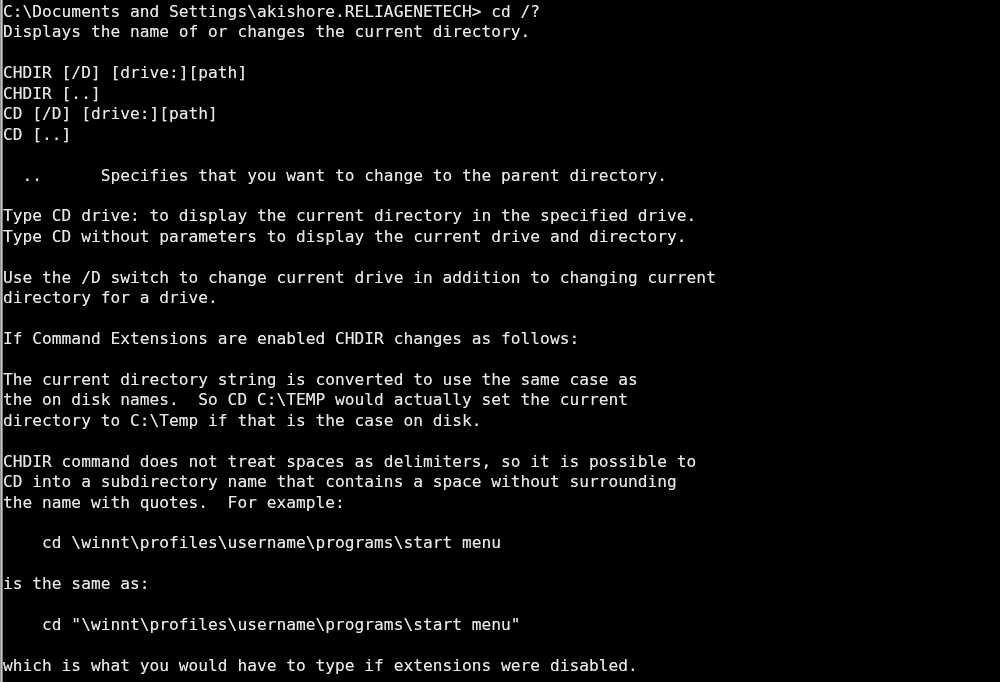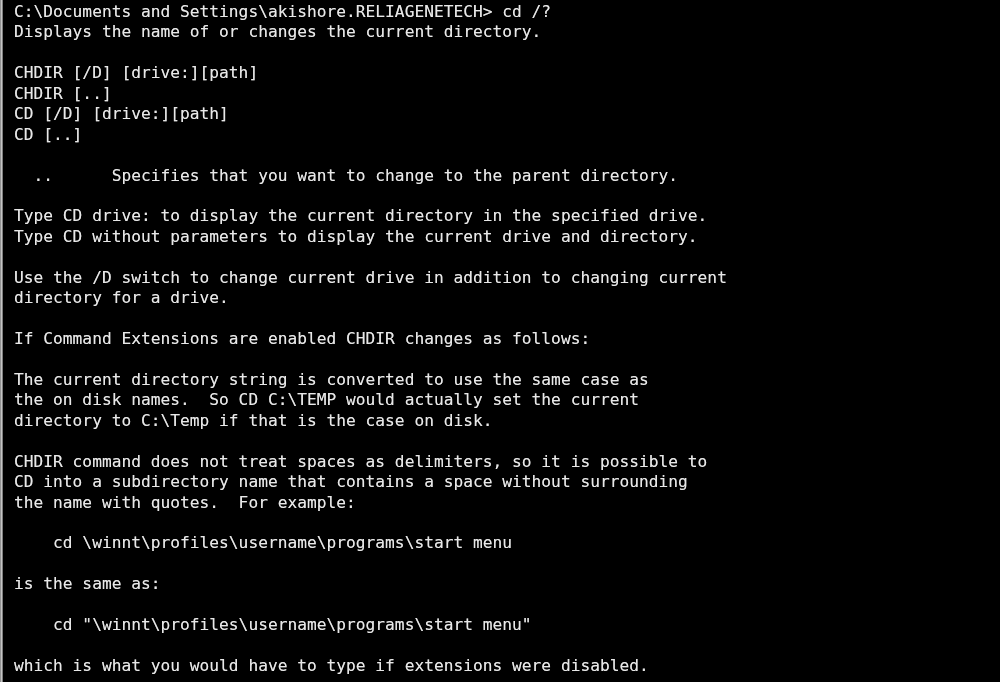--- a/index.html
+++ b/index.html
@@ -53,21 +53,20 @@
     white-space: pre;
     overflow: hidden;
     text-shadow: 0 0 0.5px rgba(232,232,232,0.55);
   }
 
   .console-line {
     display: block;
     height: 20.45px;
     white-space: pre;
     font-variant-ligatures: none;
-    margin-left: 11px;
   }
 
   .console-line.is-blank {
     
   }
 </style>
 </head>
 <body>
 
 <div id="terminal-window">

